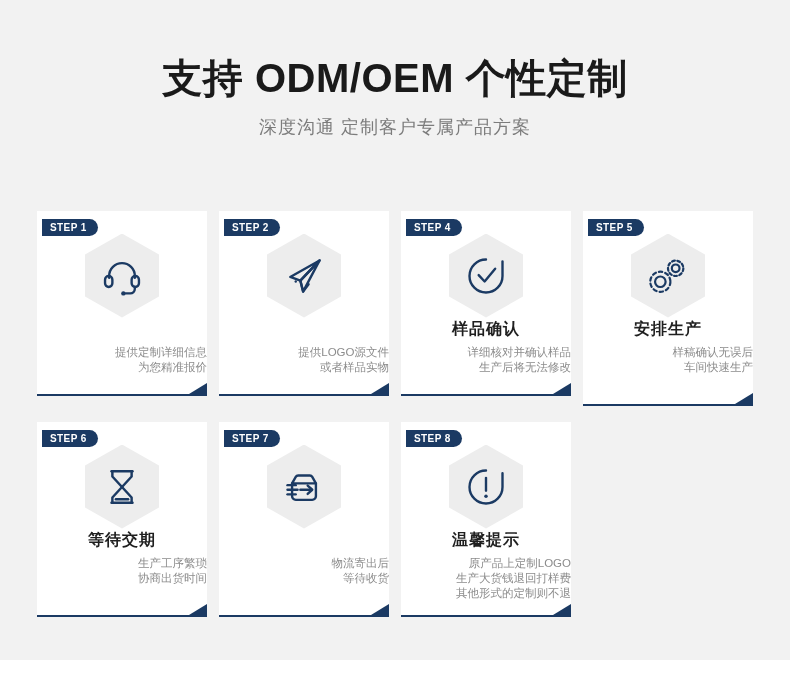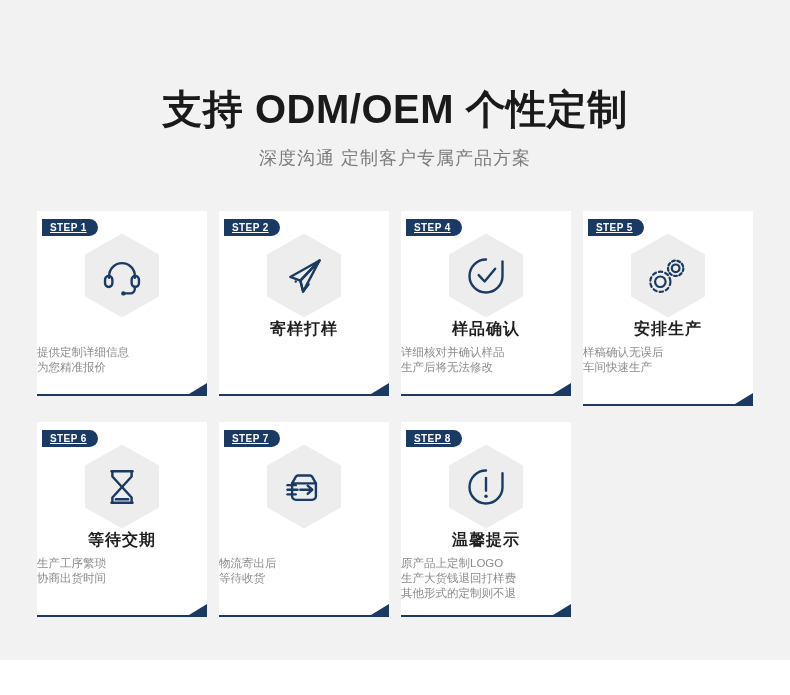--- a/index.html
+++ b/index.html
@@ -29,21 +29,21 @@
   }
   .header {
     position: absolute;
     left: 0;
     top: 0;
     width: 790px;
     text-align: center;
   }
   .title {
     margin: 0;
-    padding-top: 86px;
+    padding-top: 55px;
     font-size: 40px;
     line-height: 1.15;
     font-weight: bold;
     color: #1a1a1a;
     letter-spacing: 0.5px;
   }
   .subtitle {
     margin: 0;
     padding-top: 14px;
     font-size: 18px;
@@ -82,21 +82,20 @@
     padding: 0 11px 0 8px;
     background: #1b3a63;
     color: #ffffff;
     font-size: 10px;
     font-weight: bold;
     letter-spacing: 0.4px;
     line-height: 17px;
     border-top-right-radius: 9px;
     border-bottom-right-radius: 9px;
     white-space: nowrap;
-    text-decoration: underline;
   }
 
   .icon-wrap {
     position: absolute;
     left: 0;
     top: 22px;
     width: 170px;
     height: 85px;
     display: flex;
     align-items: center;
@@ -134,21 +133,21 @@
     font-size: 16px;
     font-weight: bold;
     color: #1f1f1f;
     letter-spacing: 1px;
   }
   .card-desc {
     position: absolute;
     left: 0;
     top: 134px;
     width: 170px;
-    text-align: left;
+    text-align: right;
     font-size: 11.5px;
     line-height: 15px;
     color: #8c8c8c;
     white-space: pre-line;
   }
 
   .arrow-bar {
     position: absolute;
     left: 0;
     bottom: 0;
@@ -212,21 +211,22 @@
       <div class="icon-wrap">
         <div class="hex">
           <svg width="44" height="44" viewBox="0 0 48 48" fill="none" stroke="#1b3a63" stroke-width="2.6" stroke-linecap="round" stroke-linejoin="round">
             <path d="M41 7 9 25l11 4z"></path>
             <path d="M41 7 20 29l3 12z"></path>
             <path d="M20 29l3 12 6-8"></path>
             <circle cx="15" cy="30" r="1.3" fill="#1b3a63" stroke="none"></circle>
           </svg>
         </div>
       </div>
-      <div class="card-title">寄样打样</div>
+      <div class="card-desc">提供LOGO源文件
+或者样品实物</div>
       <div class="arrow-bar">
         <div class="arrow-line"></div>
         <div class="arrow-head"></div>
       </div>
     </div>
 
 
     <div class="card">
       <div class="badge">STEP 4</div>
       <div class="icon-wrap">

